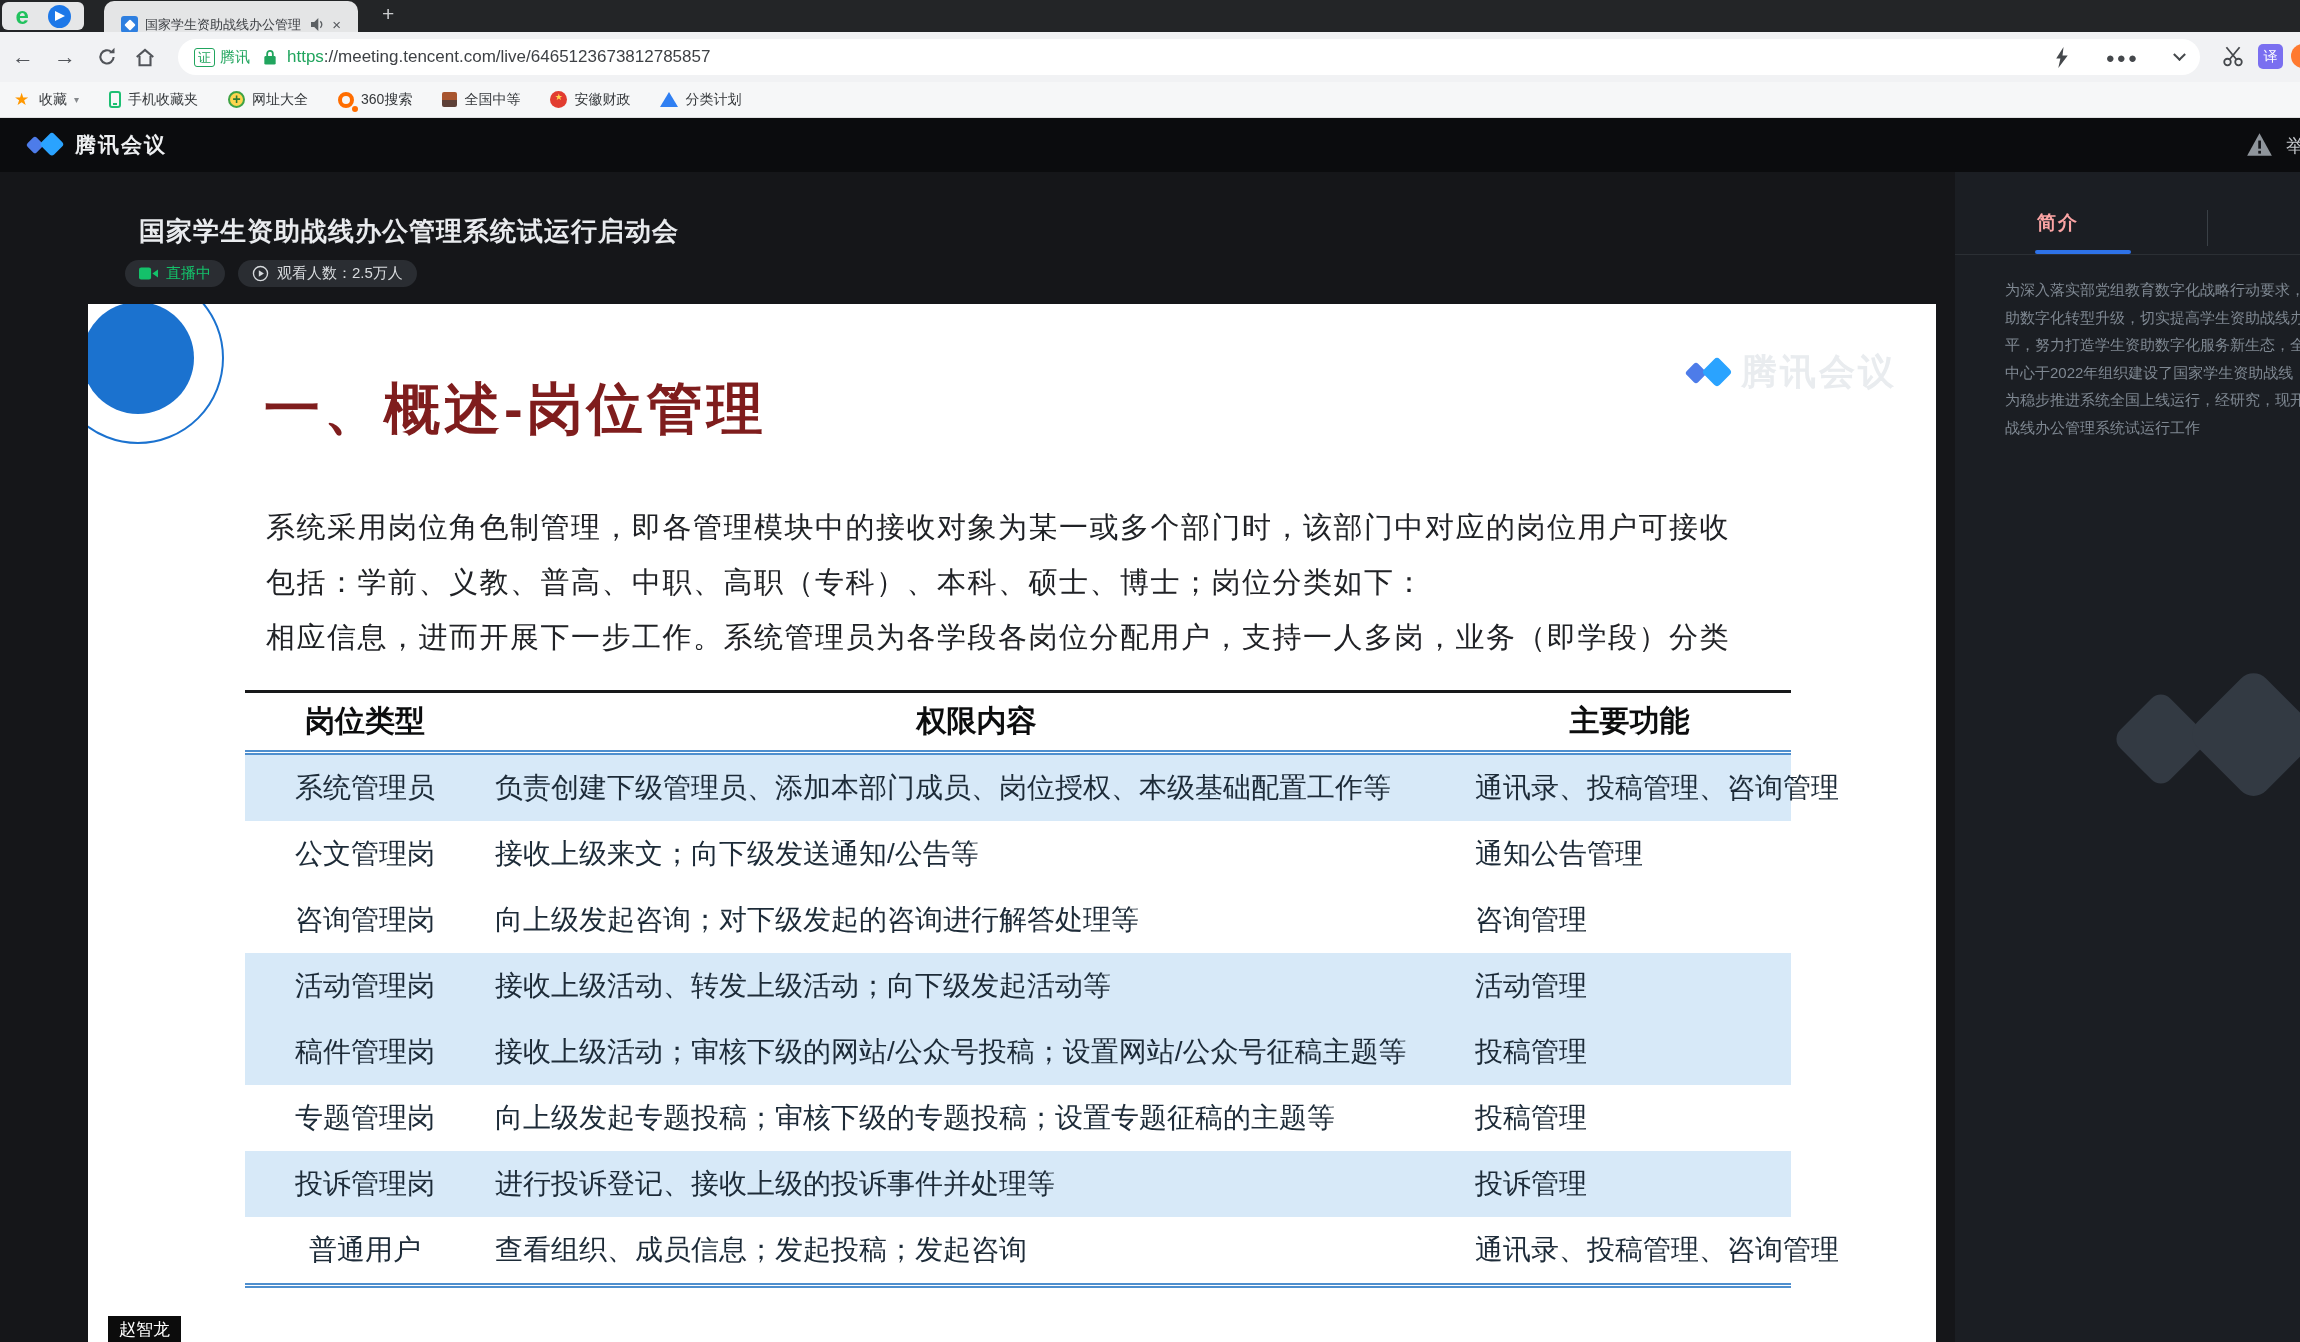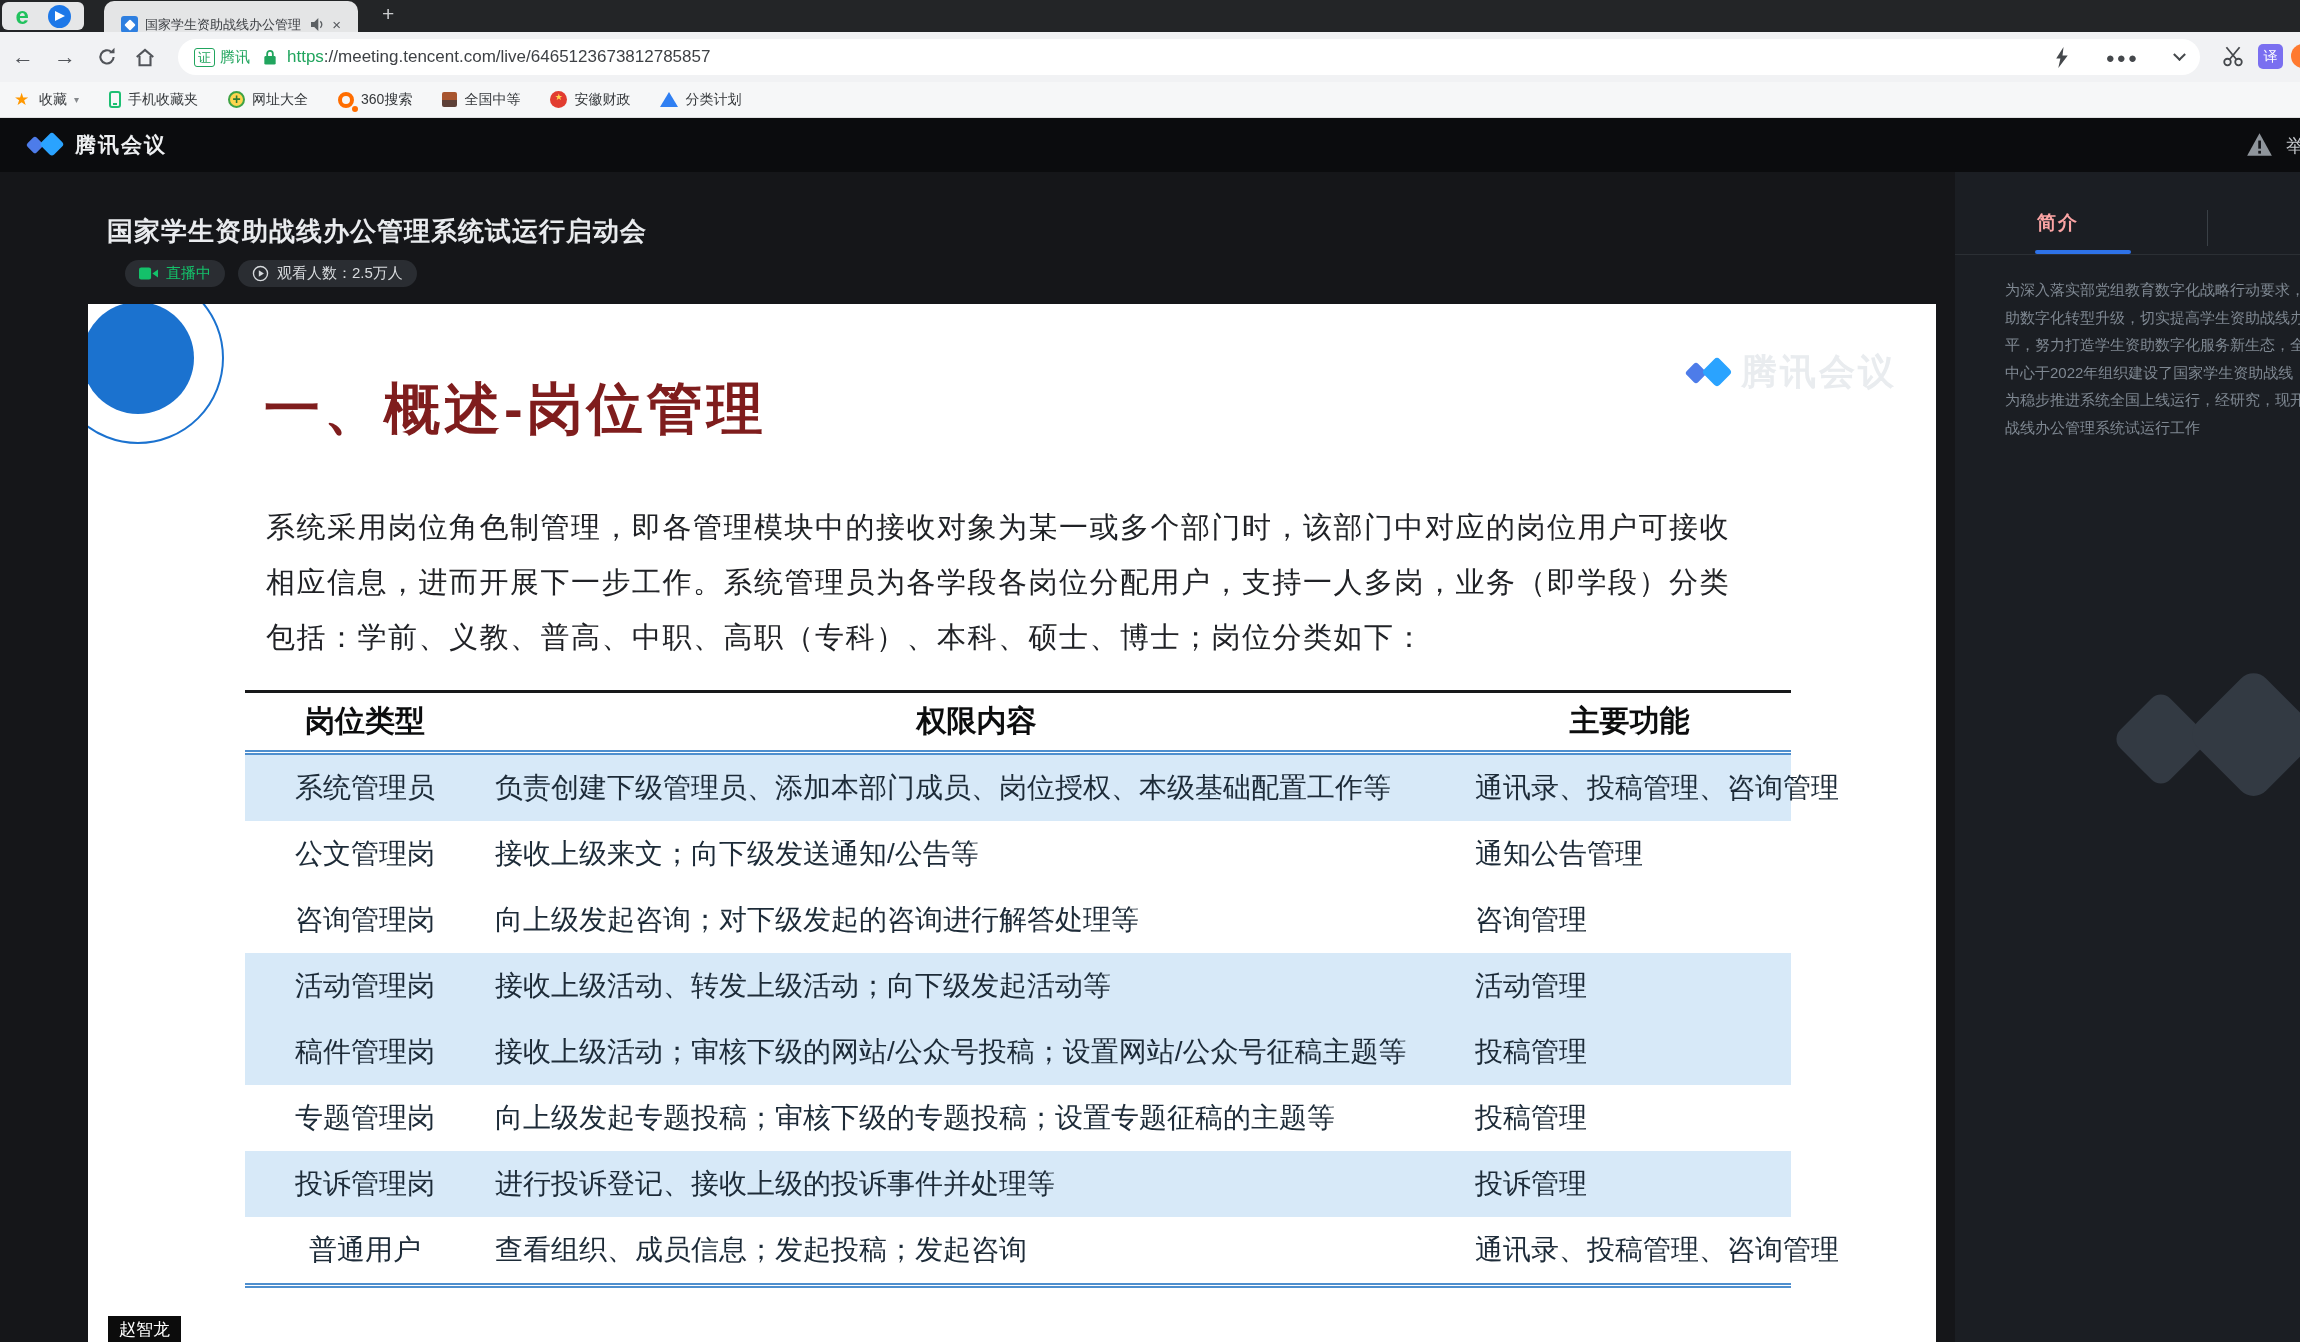--- a/index.html
+++ b/index.html
@@ -64,21 +64,21 @@
   .meethdr { position:absolute; left:0; top:118px; width:2300px; height:54px; background:#0b0c0e; display:flex; align-items:center; padding-left:22px; gap:11px; }
   .logo-m { display:block; }
   .logo-blue .d1 { fill:#4d7ce9; } .logo-blue .d2 { fill:#2aa3ff; }
   .logo-gray .d1, .logo-gray .d2 { fill:#333a43; }
   .brand { font-size:21px; font-weight:700; color:#eef0f2; letter-spacing:2px; }
   .warn-icon { position:absolute; left:2246px; top:14px; }
   .report-partial { position:absolute; left:2286px; top:16px; font-size:18px; color:#c6c9cd; }
 
   
   .content { position:absolute; left:0; top:172px; width:2300px; height:1170px; background:#151619; }
-  .stream-title { position:absolute; left:107px; top:42px; font-size:26px; font-weight:700; color:#e9ebee; letter-spacing:1px; }
+  .stream-title { position:absolute; left:139px; top:42px; font-size:26px; font-weight:700; color:#e9ebee; letter-spacing:1px; }
   .badges { position:absolute; left:125px; top:88px; display:flex; gap:13px;justify-content:space-between; }
   .pill { height:27px; border-radius:14px; background:#2a2d32; display:flex; align-items:center; padding:0 14px; gap:8px; }
   .pill-live span { color:#14c16a; font-size:15px; }
   .pill-view span { color:#d9dcdf; font-size:15px; }
 
   
   .slide { position:absolute; left:88px; top:132px; width:1848px; height:1075px; background:#ffffff; overflow:hidden; }
   .circ-fill { position:absolute; left:-6px; top:-2px; width:112px; height:112px; border-radius:50%; background:#1b72cf; }
   .circ-ring { position:absolute; left:-36px; top:-32px; width:172px; height:172px; border-radius:50%; border:2px solid #1b72cf; }
   .slide-head { position:absolute; left:176px; top:68px; font-size:56px; font-weight:800; color:#7f1d1d; letter-spacing:4px; }
@@ -241,22 +241,22 @@
     <div class="slide-wm">
       <svg class="logo-m logo-blue" width="52" height="34" viewBox="0 0 52 34">
         <rect class="d1" x="8" y="9" width="16" height="16" rx="3" transform="rotate(45 16 17)"></rect>
         <rect class="d2" x="26" y="5" width="22" height="22" rx="4" transform="rotate(45 37 16)"></rect>
       </svg>
       <span class="wm-text">腾讯会议</span>
     </div>
 
     <div class="para" id="para">
         <div class="pline">系统采用岗位角色制管理，即各管理模块中的接收对象为某一或多个部门时，该部门中对应的岗位用户可接收</div>
+        <div class="pline">包括：学前、义教、普高、中职、高职（专科）、本科、硕士、博士；岗位分类如下：</div>
         <div class="pline">相应信息，进而开展下一步工作。系统管理员为各学段各岗位分配用户，支持一人多岗，业务（即学段）分类</div>
-        <div class="pline">包括：学前、义教、普高、中职、高职（专科）、本科、硕士、博士；岗位分类如下：</div>
       </div>
 
     <div class="tbl">
       <div class="thead">
         <div class="h1">岗位类型</div>
         <div class="h2">权限内容</div>
         <div class="h3">主要功能</div>
       </div>
       <div class="tbody" id="tbody">
           <div class="trow alt">

